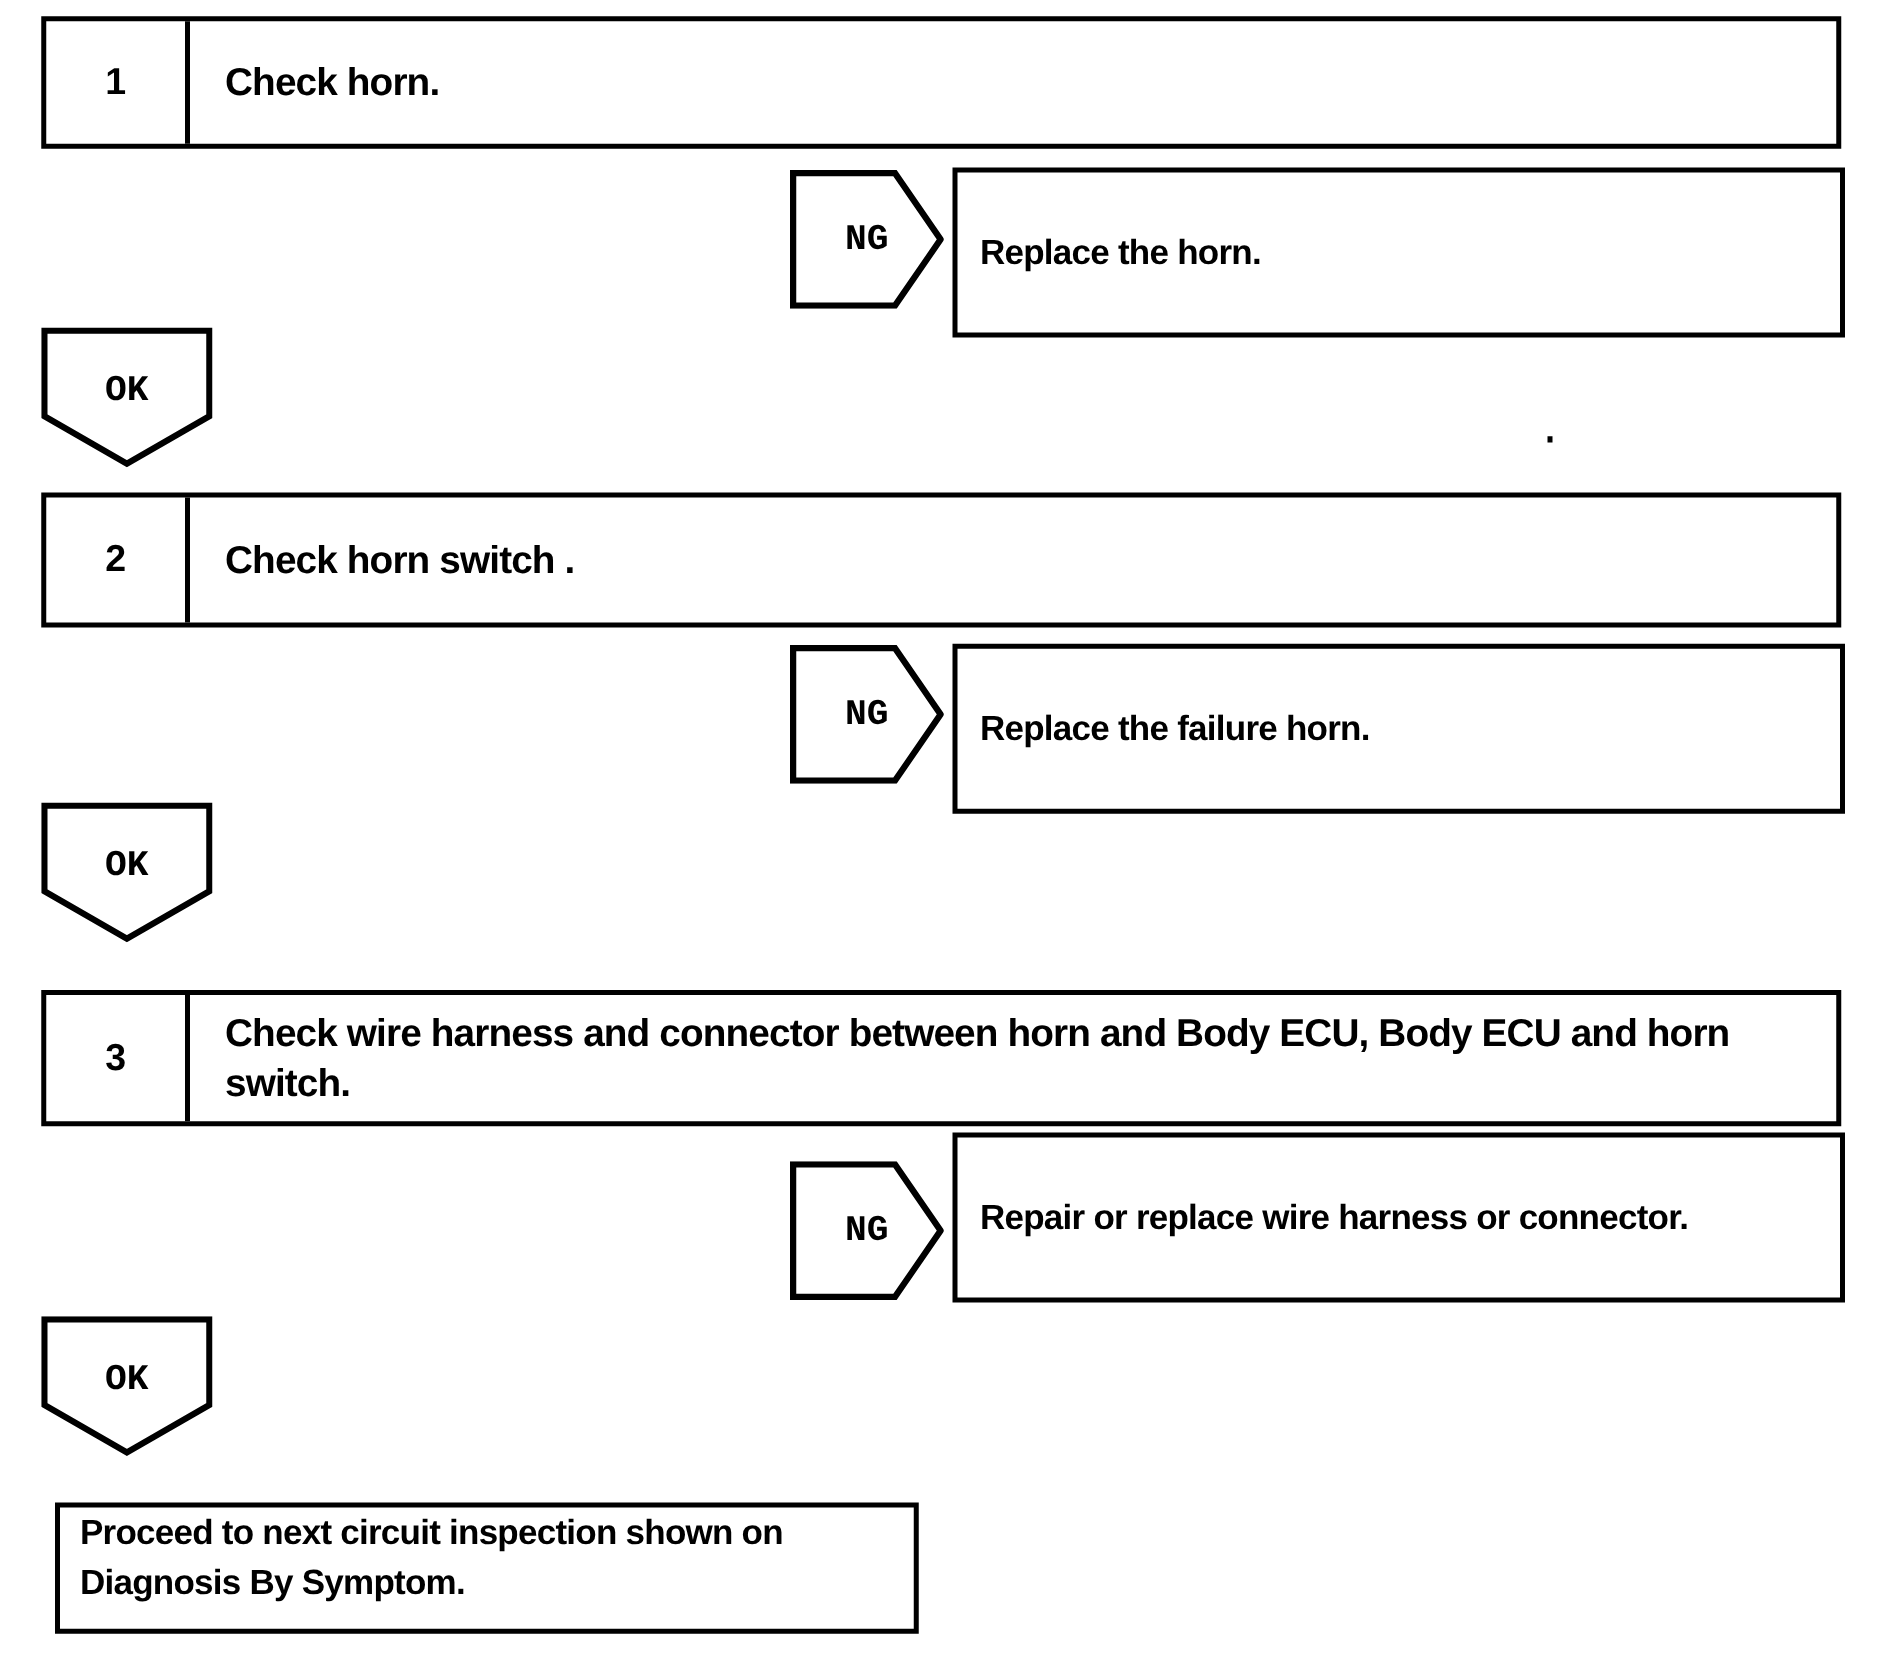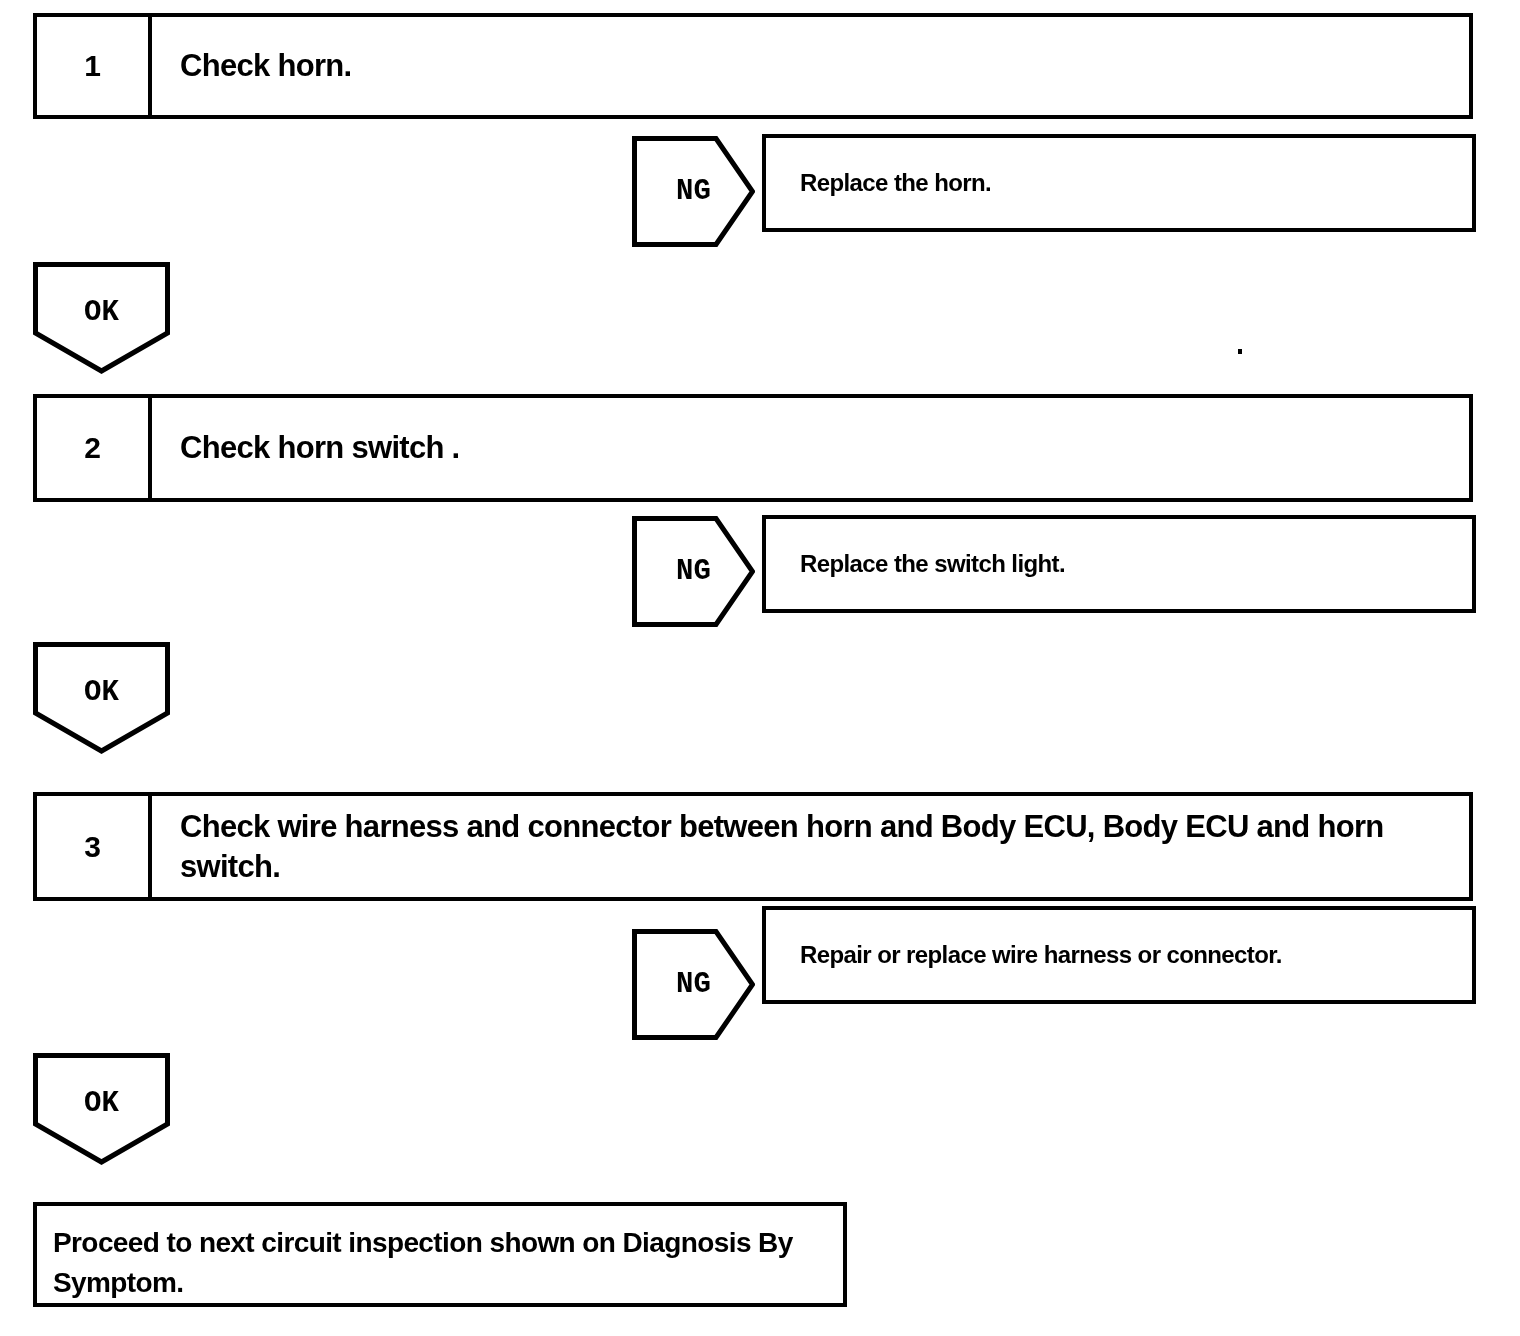--- a/index.html
+++ b/index.html
@@ -44,31 +44,31 @@
   .pent { position: absolute; }
   .pent svg { display: block; }
   .pent .lbl {
     position: absolute; left: 0; top: 0; right: 0; bottom: 0;
     display: flex; align-items: center; justify-content: center;
     font-size: 29px;
     font-family: Liberation Mono, monospace;
   }
   .ok-pent .lbl { bottom: 39px; margin-top: 28px; } 
   .result {
-    left: 762px; width: 714px; height: 98px;
+    left: 762px; width: 714px; height: 136px;
     display: flex; align-items: center;
-    padding-left: 34px;
-    font-size: 24px;
+    padding-left: 18px;
+    font-size: 28px;
     letter-spacing: -0.6px;
     white-space: nowrap;
   }
   
   .final {
-    left: 33px; top: 1202px; width: 814px; height: 105px;
-    display: flex; align-items: flex-end;
+    left: 44px; top: 1202px; width: 691px; height: 105px;
+    display: flex; align-items: flex-start;
     padding: 0 6px 0 16px;
   }
   .final .txt {
     font-size: 28px;
     letter-spacing: -0.6px;
     line-height: 40px;
   }
   .speck {
     position: absolute; left: 1238px; top: 349px;
     width: 4px; height: 5px; background: #000000;
@@ -108,21 +108,21 @@
     <div class="instr">Check horn switch .</div>
   </div>
 
   <div class="pent" style="left:632px;top:516px;width:123px;height:111px;">
     <svg width="123" height="111" viewBox="0 0 123 111">
       <polygon points="2.5,2.5 84,2.5 120.5,55.5 84,108.5 2.5,108.5" fill="#ffffff" stroke="#000000" stroke-width="5" stroke-linejoin="miter"></polygon>
     </svg>
     <div class="lbl">NG</div>
   </div>
   <div class="box result" style="top:515px;">
-    <span>Replace the switch light.</span>
+    <span>Replace the failure horn.</span>
   </div>
 
   <div class="pent ok-pent" style="left:33px;top:642px;width:137px;height:112px;">
     <svg width="137" height="112" viewBox="0 0 137 112">
       <polygon points="2.5,2.5 134.5,2.5 134.5,71 68.5,109 2.5,71" fill="#ffffff" stroke="#000000" stroke-width="5" stroke-linejoin="miter"></polygon>
     </svg>
     <div class="lbl">OK</div>
   </div>
 
   <div class="box step" style="top:792px;height:109px;">

